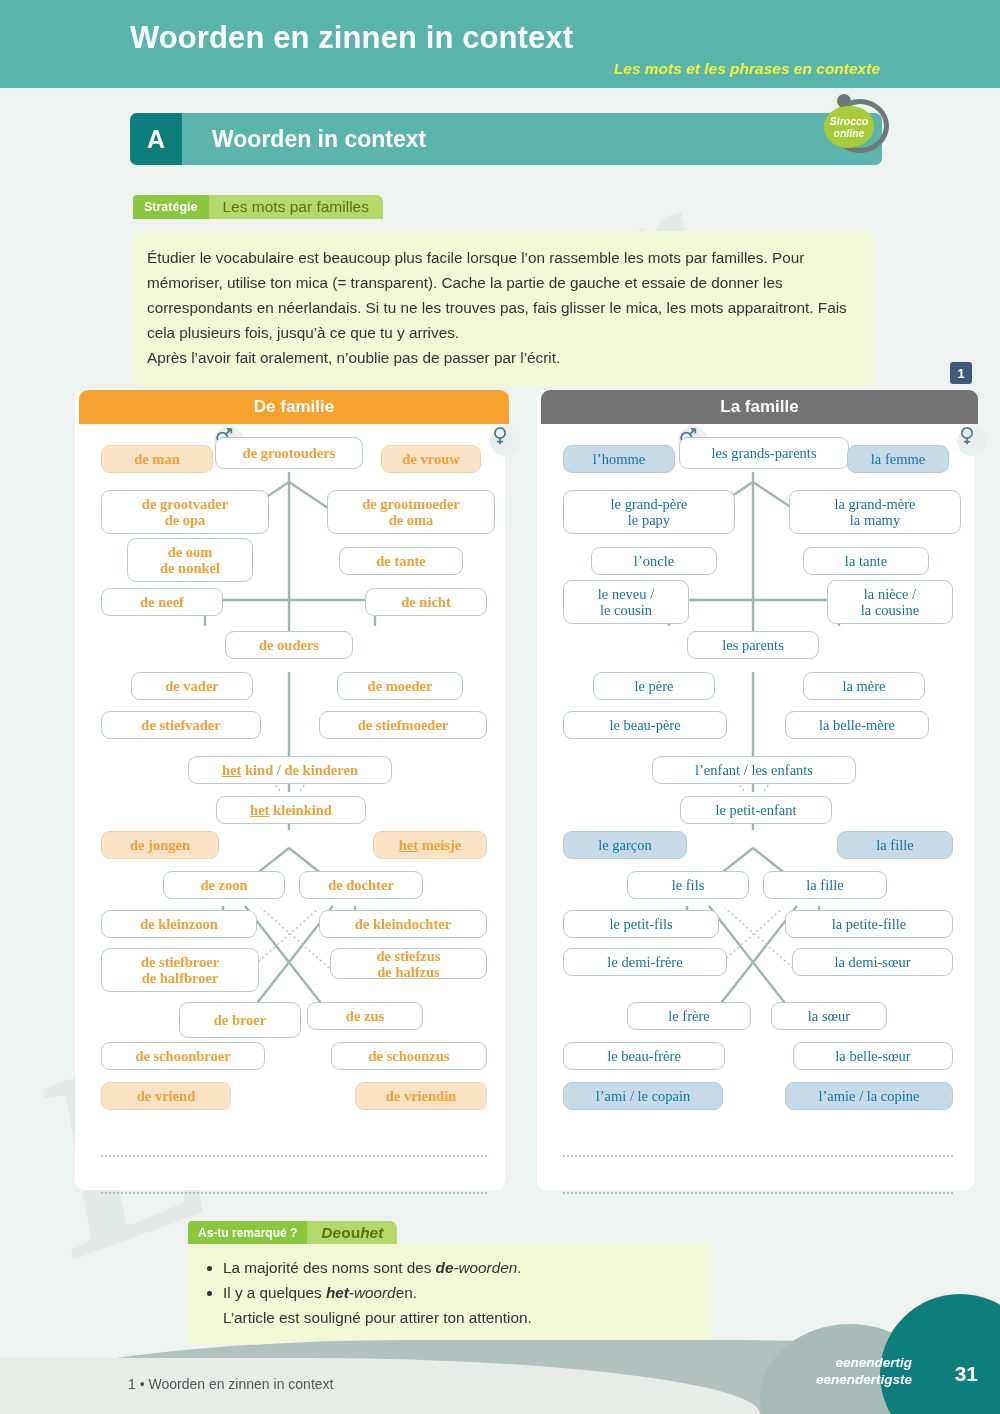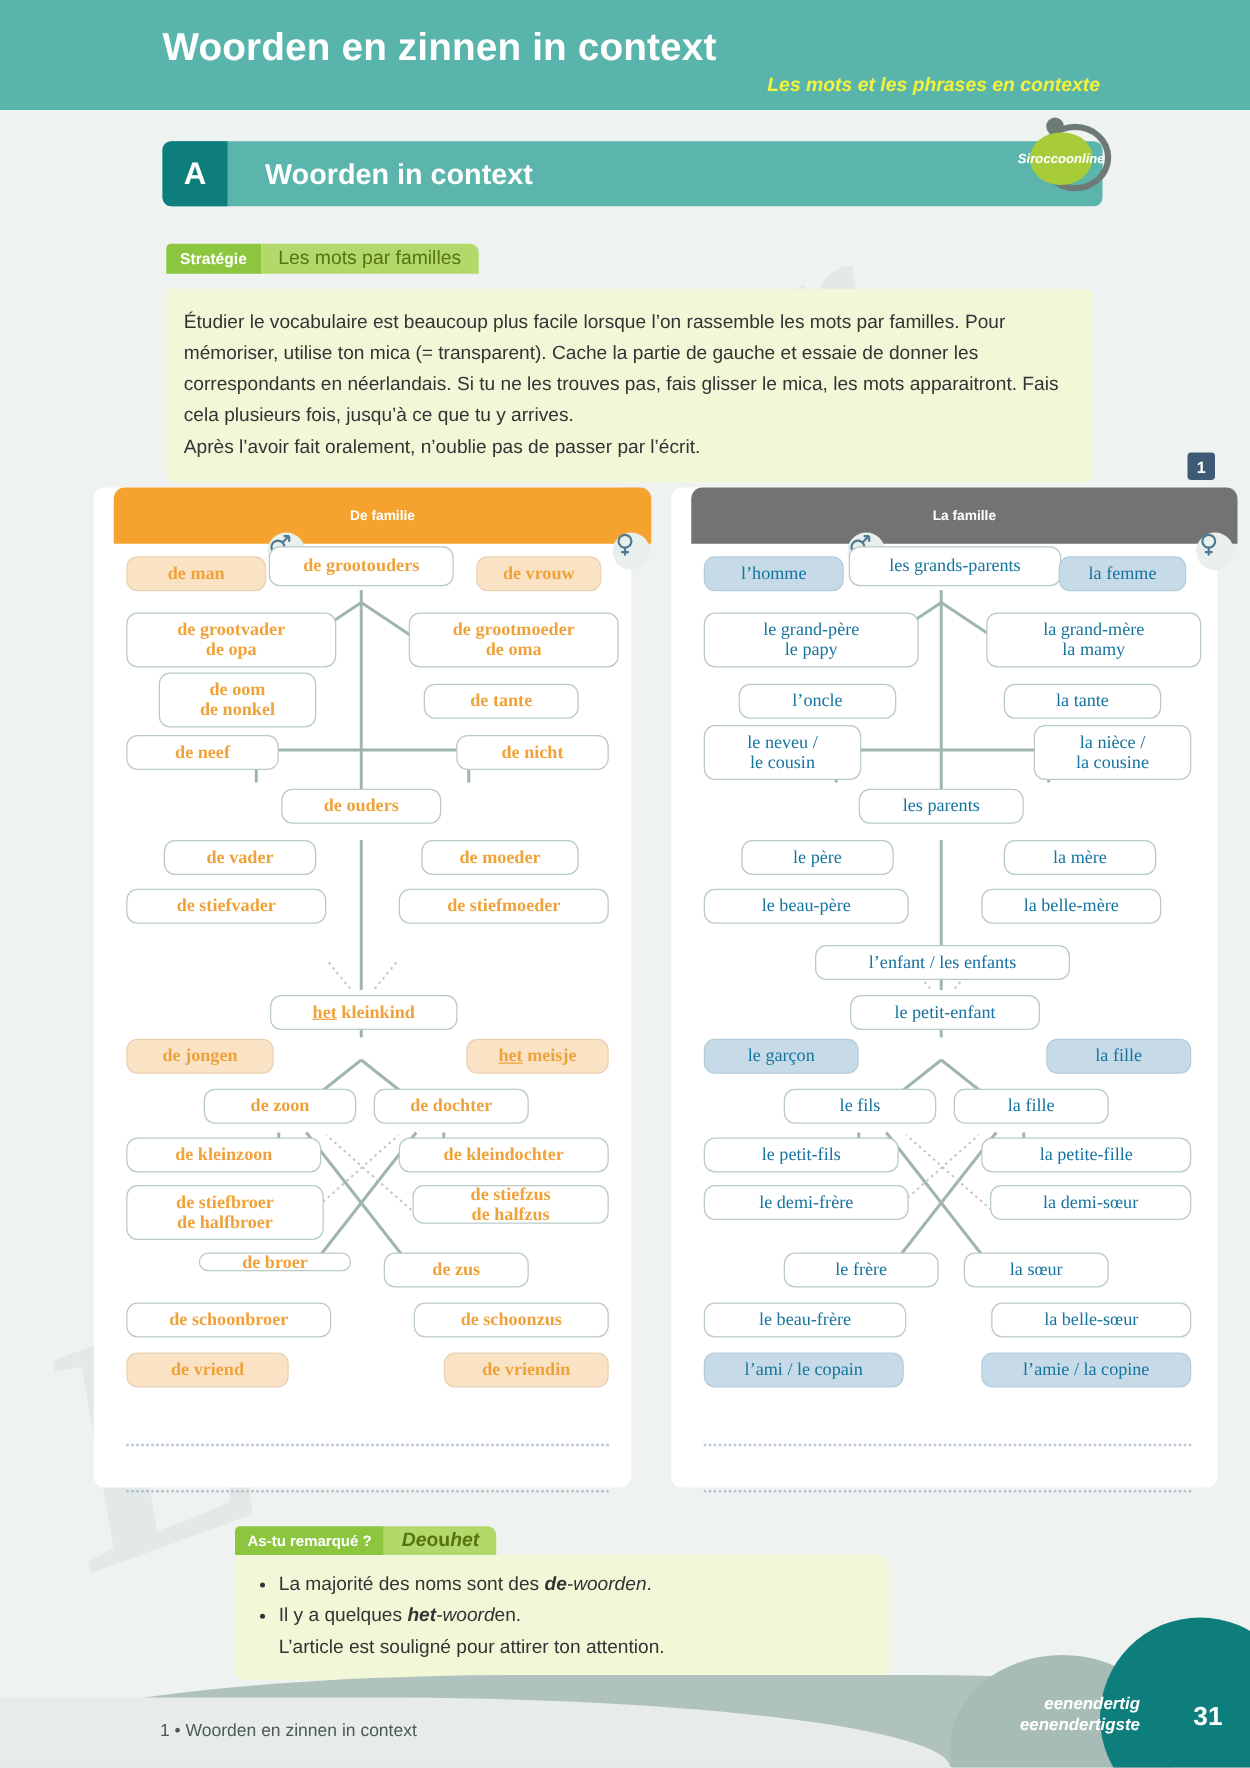--- a/index.html
+++ b/index.html
@@ -45,21 +45,21 @@
     position:absolute;right:-3px;top:-16px;width:62px;height:56px;
   }
   .sirocco .ring{
     position:absolute;left:8px;top:2px;width:48px;height:44px;border:5px solid #6e7a78;
     border-radius:50%;
   }
   .sirocco .knob{position:absolute;left:14px;top:-3px;width:14px;height:14px;background:#6e7a78;border-radius:50%;}
   .sirocco .blob{
     position:absolute;left:1px;top:9px;width:50px;height:42px;background:#a8cb3a;
     border-radius:50% 48% 52% 50%;
-    display:flex;flex-direction:row;align-items:center;justify-content:center;
+    display:flex;flex-direction:column;align-items:center;justify-content:center;
   }
   .sirocco .blob span{
     color:#fff;font-size:10.5px;font-weight:700;font-style:italic;line-height:12px;
   }
 
   
   .strat-tabs{position:absolute;left:133px;top:195px;display:flex;height:24px;}
   .strat-tab-a{
     background:#8cc63f;color:#fff;font-size:12.5px;font-weight:700;
     border-radius:4px 0 0 0;padding:0 11px;display:flex;align-items:center;
@@ -83,22 +83,22 @@
     position:absolute;left:950px;top:362px;width:22px;height:22px;background:#3e5a77;
     color:#fff;font-size:13px;font-weight:700;border-radius:3px;
     display:flex;align-items:center;justify-content:center;
   }
 
   
   .panel{position:absolute;top:390px;height:800px;background:#fff;border-radius:9px;}
   #panel-nl{left:75px;width:430px;}
   #panel-fr{left:537px;width:437px;}
   .panel-head{
-    position:absolute;left:16px;top:0;width:100%;height:45px;border-radius:9px 9px 0 0;
-    color:#fff;font-size:11px;font-weight:700;display:flex;align-items:center;justify-content:center;
+    position:absolute;left:4px;top:0;width:100%;height:34px;border-radius:9px 9px 0 0;
+    color:#fff;font-size:17px;font-weight:700;display:flex;align-items:center;justify-content:center;
   }
   #panel-nl .panel-head{background:#f5a22e;}
   #panel-fr .panel-head{background:#737373;}
   .canvas{position:absolute;left:0;top:30px;width:100%;height:770px;}
   .canvas svg{position:absolute;left:0;top:0;}
 
   .node{
     position:absolute;box-sizing:border-box;border-radius:9px;
     font-family:"Liberation Serif",serif;font-weight:700;
     display:flex;align-items:center;justify-content:center;text-align:center;
@@ -288,20 +288,23 @@
     <div class="node" style="left:290px;top:168px;width:122px;height:28px;">de nicht</div>
 
     <div class="node" style="left:150px;top:211px;width:128px;height:28px;">de ouders</div>
 
     <div class="node" style="left:56px;top:252px;width:122px;height:28px;">de vader</div>
     <div class="node" style="left:262px;top:252px;width:126px;height:28px;">de moeder</div>
 
     <div class="node" style="left:26px;top:291px;width:160px;height:28px;">de stiefvader</div>
     <div class="node" style="left:244px;top:291px;width:168px;height:28px;">de stiefmoeder</div>
 
+    <div class="node" style="left:113px;top:336px;width:204px;height:28px;">
+        <span><u>het</u><span> kind / de kinderen</span></span>
+      </div>
 
     <div class="node" style="left:141px;top:376px;width:150px;height:28px;">
         <span><u>het</u><span> kleinkind</span></span>
       </div>
 
     <div class="node hl" style="left:26px;top:411px;width:118px;height:28px;">de jongen</div>
     <div class="node hl" style="left:298px;top:411px;width:114px;height:28px;">
         <span><u>het</u><span> meisje</span></span>
       </div>
 
@@ -313,21 +316,21 @@
 
     <div class="node" style="left:26px;top:528px;width:158px;height:44px;">
         <span style="white-space:pre-line">de stiefbroer
 de halfbroer</span>
       </div>
     <div class="node" style="left:255px;top:528px;width:157px;height:31px;">
         <span style="white-space:pre-line">de stiefzus
 de halfzus</span>
       </div>
 
-    <div class="node" style="left:84px;top:582px;width:122px;height:15px;">de broer</div>
+    <div class="node" style="left:104px;top:582px;width:122px;height:36px;">de broer</div>
     <div class="node" style="left:232px;top:582px;width:116px;height:28px;">de zus</div>
 
     <div class="node" style="left:26px;top:622px;width:164px;height:28px;">de schoonbroer</div>
     <div class="node" style="left:256px;top:622px;width:156px;height:28px;">de schoonzus</div>
 
     <div class="node hl" style="left:26px;top:662px;width:130px;height:28px;">de vriend</div>
     <div class="node hl" style="left:280px;top:662px;width:132px;height:28px;">de vriendin</div>
 
     <div class="writeline" style="left:26px;top:735px;width:386px;"></div>
     <div class="writeline" style="left:26px;top:772px;width:386px;"></div>

